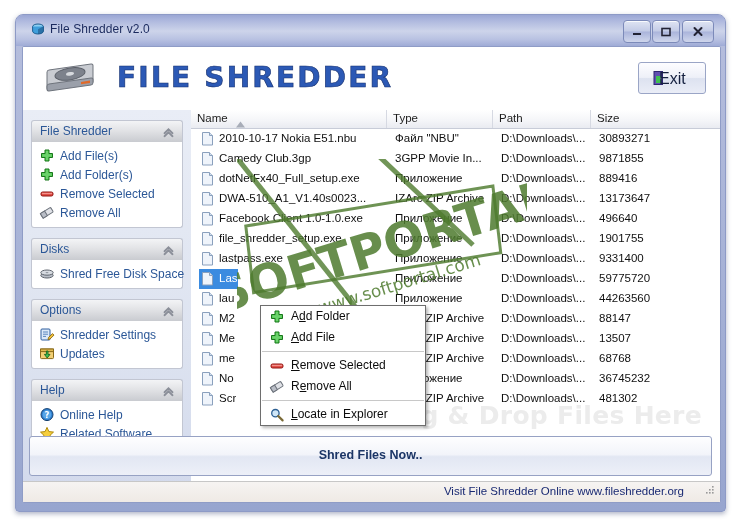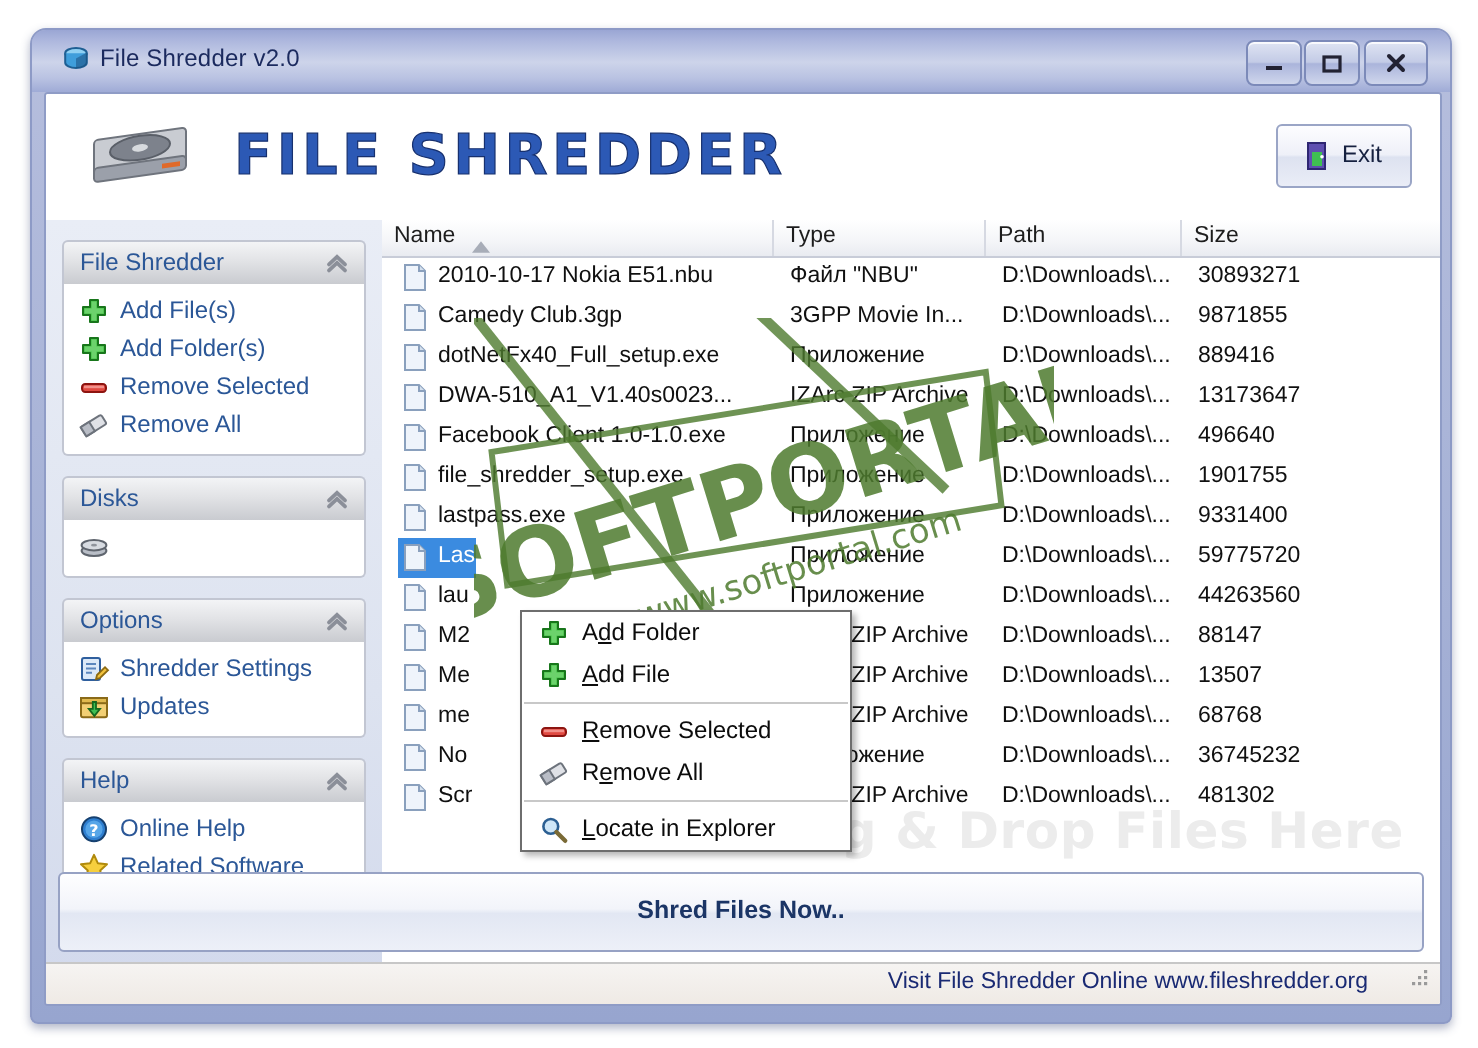--- a/index.html
+++ b/index.html
@@ -58,21 +58,21 @@
     -webkit-text-stroke:0.6px #17306e;
     text-shadow:1px 1px 0 #ffffff;
     font-family:"DejaVu Sans", sans-serif;
   }
   #exit-btn{
     position:absolute;right:14px;top:15px;width:66px;height:30px;
     border:1px solid #9aa5c6;border-radius:3px;
     background:linear-gradient(to bottom,#fdfdff 0%,#eef0f8 48%,#dde2f0 52%,#eaedf7 100%);
     cursor:pointer;
   }
-  #exit-btn .lbl{position:absolute;left:32px;top:7px;font-size:12px;color:#15203f;}
+  #exit-btn .lbl{position:absolute;left:20px;top:7px;font-size:16px;color:#15203f;}
   #exit-btn svg{position:absolute;left:13px;top:7px;}
   
   #sidebar{
     position:absolute;left:0;top:63px;width:168px;bottom:0;
     background:linear-gradient(to bottom,#e9edf6 0%,#dde3f0 60%,#d2d9ec 100%);
     border-right:1px solid #b9c2dd;
   }
   .panel{margin:10px 8px 0 8px;}
   .panel-head{
     position:relative;height:21px;border-radius:3px 3px 0 0;
@@ -258,21 +258,21 @@
               <span class="chev"><svg width="13" height="13" viewBox="0 0 13 13">
                 <path d="M2.5 7.2 L6.5 3.4 L10.5 7.2" fill="none" stroke="#8b8f99" stroke-width="1.9" stroke-linecap="round"></path>
                 <path d="M2.5 10.2 L6.5 6.4 L10.5 10.2" fill="none" stroke="#8b8f99" stroke-width="1.9" stroke-linecap="round"></path>
               </svg></span>
             </div>
             <div class="panel-body">
               <div class="srow"><span class="ico"><svg width="16" height="15" viewBox="0 0 16 15">
                     <ellipse cx="8" cy="9.4" rx="6.2" ry="2.6" fill="#b9bec7" stroke="#5f656e" stroke-width="1"></ellipse>
                 <ellipse cx="8" cy="6.6" rx="6.2" ry="2.6" fill="#d7dbe1" stroke="#5f656e" stroke-width="1"></ellipse>
                 <ellipse cx="8" cy="6.6" rx="1.5" ry="0.7" fill="#8f949c"></ellipse>
-                  </svg></span></div>
+                  </svg></span><span class="txt">Shred Free Disk Space</span></div>
             </div>
           </div>
           <div class="panel">
             <div class="panel-head">
               <span class="ptitle">Options</span>
               <span class="chev"><svg width="13" height="13" viewBox="0 0 13 13">
                 <path d="M2.5 7.2 L6.5 3.4 L10.5 7.2" fill="none" stroke="#8b8f99" stroke-width="1.9" stroke-linecap="round"></path>
                 <path d="M2.5 10.2 L6.5 6.4 L10.5 10.2" fill="none" stroke="#8b8f99" stroke-width="1.9" stroke-linecap="round"></path>
               </svg></span>
             </div>

